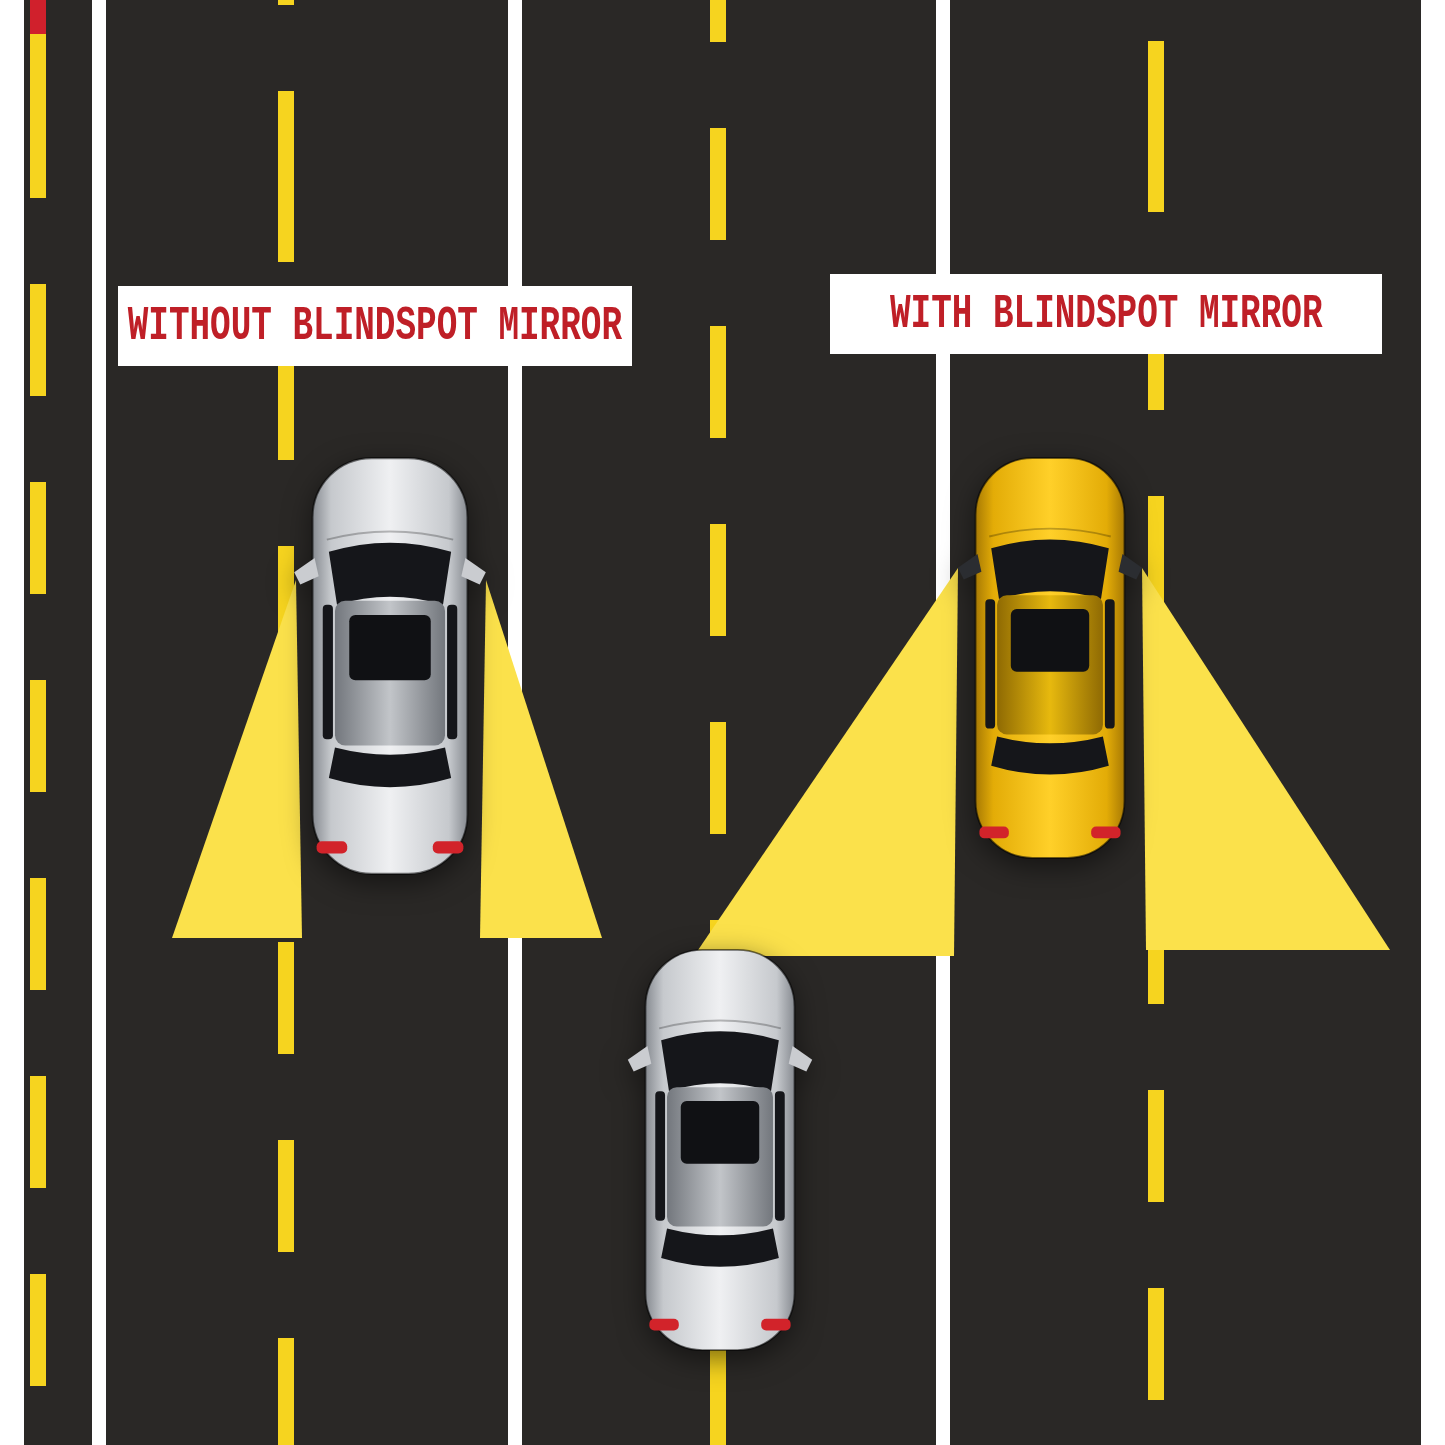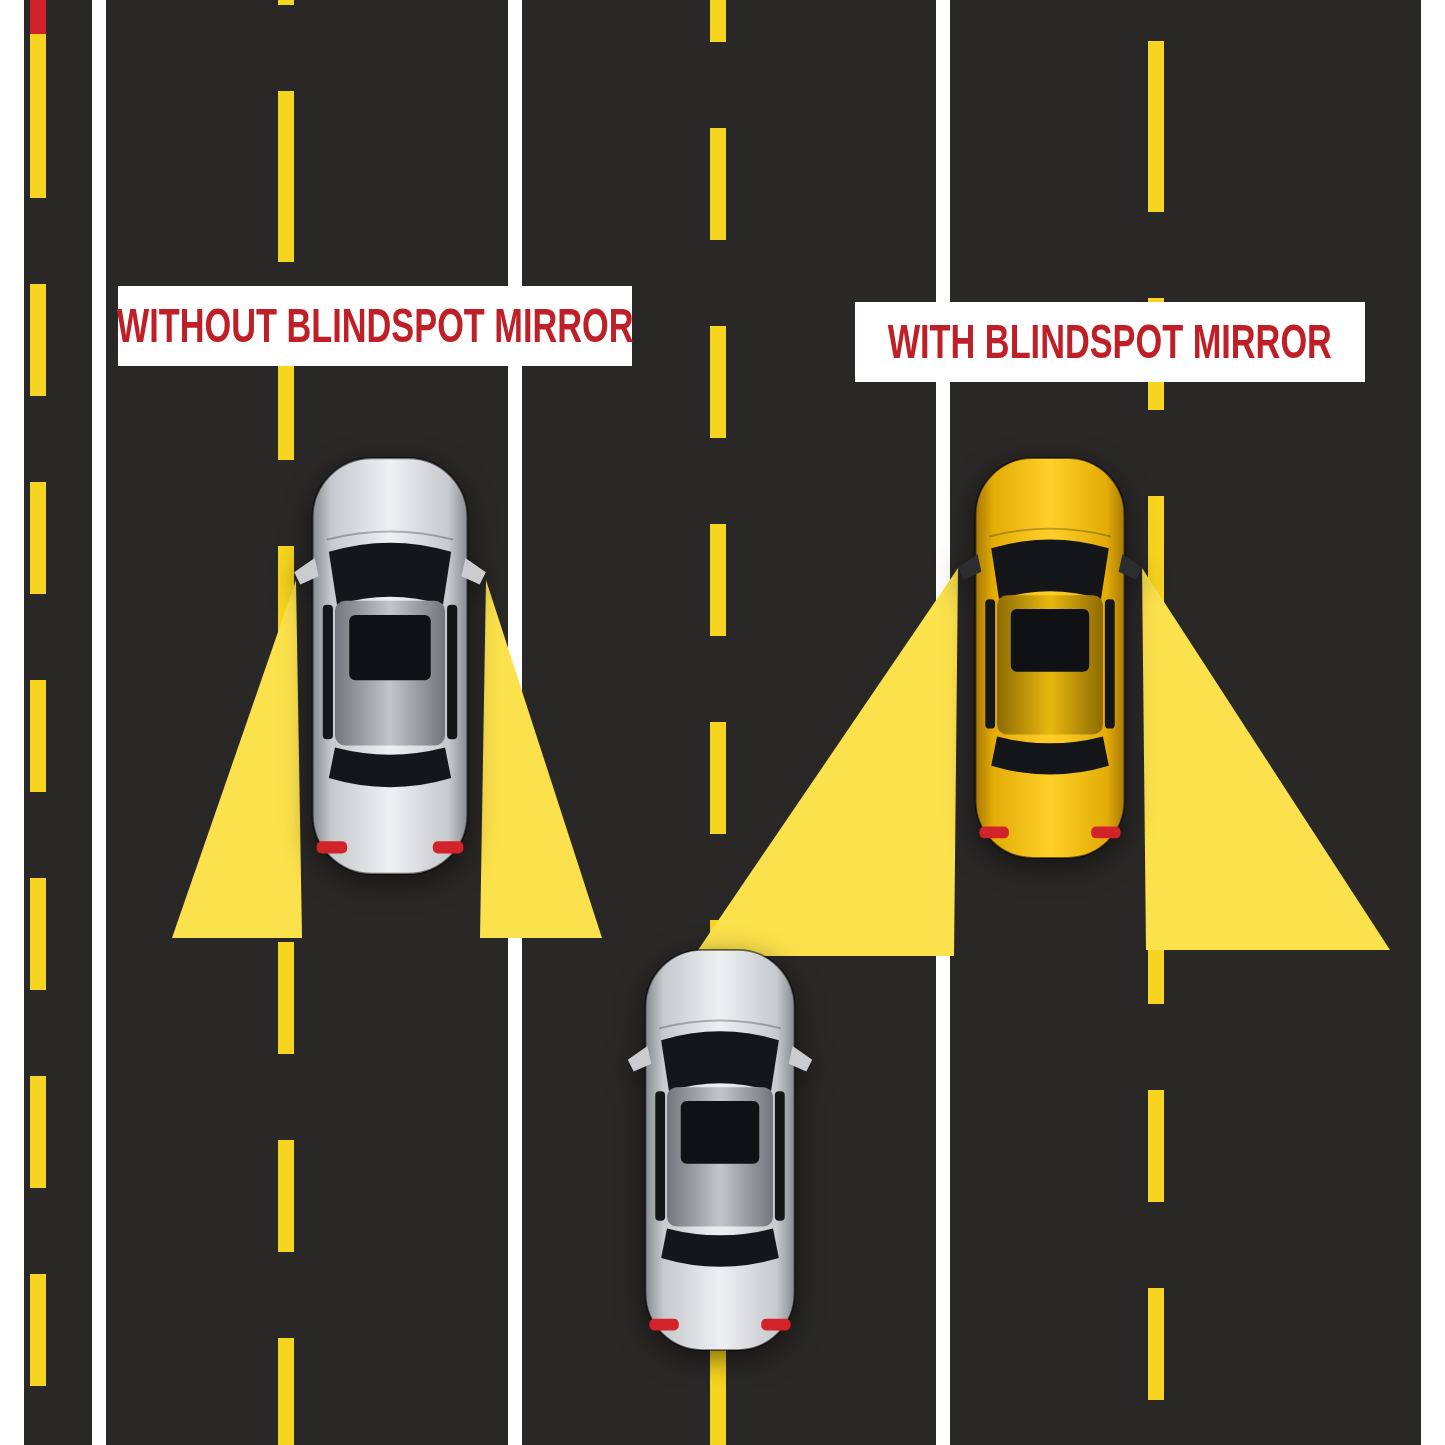--- a/index.html
+++ b/index.html
@@ -3,21 +3,21 @@
 <meta charset="utf-8">
 <style>
   * { margin:0; padding:0; box-sizing:border-box; }
   html,body { background:#ffffff; }
 
   .scene {
     position:relative;
     width:1445px; height:1445px;
     background:var(--road,#2a2826);
     overflow:hidden;
-    font-family:Liberation Sans, sans-serif;
+    font-family:Liberation Mono, monospace;
   }
 
   .margin { position:absolute; top:0; bottom:0; background:var(--lane-white,#ffffff); }
   .margin.left  { left:0;  width:24px; }
   .margin.right { right:0; width:24px; }
 
   .lane-line { position:absolute; top:0; bottom:0; }
   .white-line { width:14px; background:var(--lane-white,#ffffff); }
   .white-1 { left:92px; }
   .white-2 { left:508px; }
@@ -45,21 +45,21 @@
   .cones polygon { fill:var(--cone-yellow,#fbe14b); }
 
   .car { position:absolute; filter:drop-shadow(0 8px 14px rgba(0,0,0,.5)); }
 
   .banner {
     position:absolute; height:80px;
     background:var(--banner-bg,#ffffff);
     display:flex; align-items:center; justify-content:center;
   }
   .banner-left  { left:118px; top:286px; width:514px; }
-  .banner-right { left:830px; top:302px; width:510px;margin-left:25px; }
+  .banner-right { left:830px; top:274px; width:552px; }
   .banner span {
     font-weight:bold; font-size:44px;
     color:var(--banner-text,#bf1f27);
     transform:scale(.78,1.08);
     white-space:nowrap;
   }
 </style>
 </head>
 <body>
 

